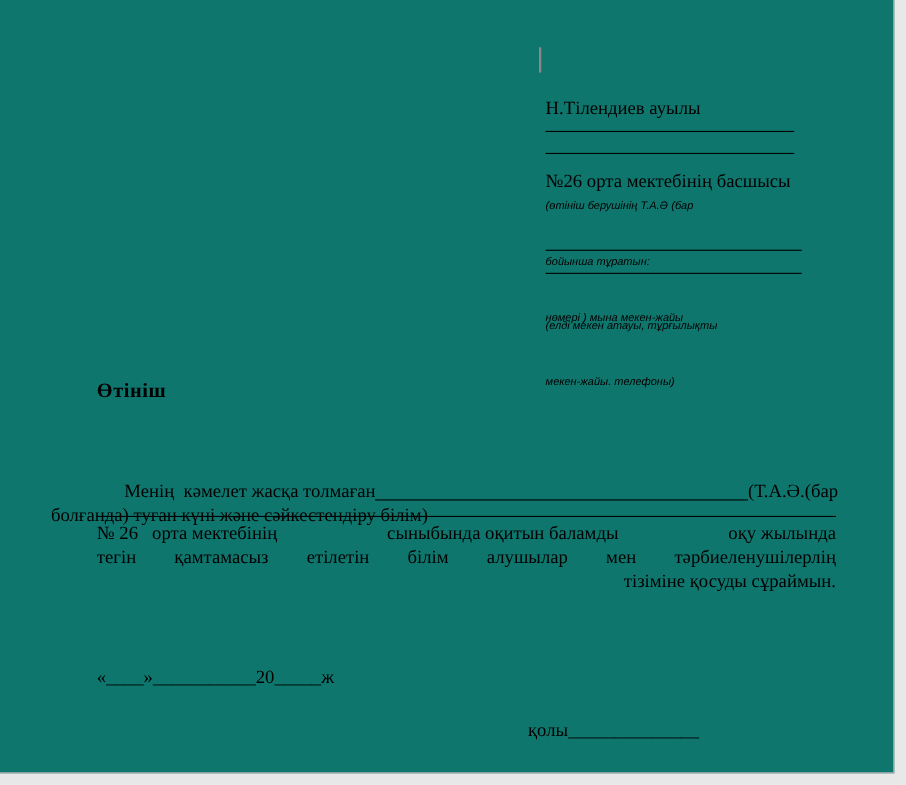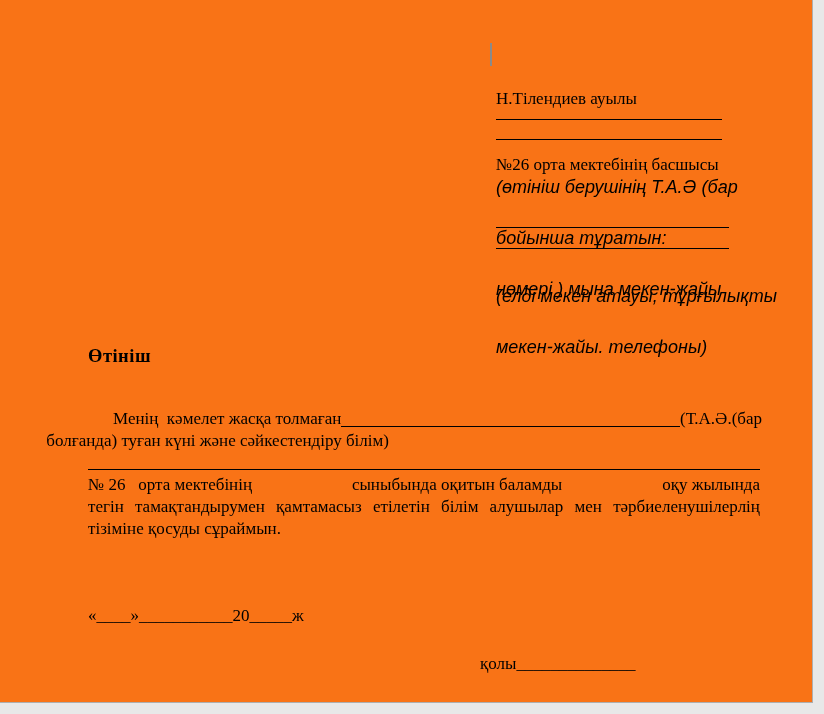--- a/index.html
+++ b/index.html
@@ -7,21 +7,21 @@
     width:824px;height:714px;
     background:#e8e8e8;
     font-family:"Liberation Serif","DejaVu Serif",serif;
     color:#000;
     overflow:hidden;
     position:relative;
   }
   .page{
     position:absolute;left:0;top:0;
     width:812px;height:702px;
-    background:#f97316;
+    background:#0f766e;
     border-right:1px solid #aeaeae;
     border-bottom:1px solid #aeaeae;
   }
   .abs{position:absolute;}
   
   .recipient{
     left:496px;top:44px;width:250px;
     font-size:17px;line-height:22px;
     white-space:pre;
   }
@@ -31,48 +31,48 @@
   }
   .rule{
     border-bottom:1.6px solid #000;height:0;
   }
   .rule-a{left:496px;width:226px;}
   .rule-b{left:496px;width:233px;}
   .note{
     left:496px;width:250px;
     font-family:"Liberation Sans","DejaVu Sans",sans-serif;
     font-style:italic;
-    font-size:18px;line-height:17px;
+    font-size:10px;line-height:17px;
     white-space:pre;
   }
   .doc-title{
     left:88px;top:346px;width:672px;
     text-align:left;
     font-weight:bold;font-size:18.5px;
     letter-spacing:0.5px;
   }
   .par1{
     left:88px;top:408px;width:674px;
     font-size:17px;line-height:22px;
   }
   .par1-line1{display:flex;align-items:flex-end;}
   .par1-line1 .lead{white-space:pre;margin-left:25px;}
   .par1-line1 .blankline{
     flex:1;border-bottom:1px solid #000;
     align-self:flex-end;margin:0 0 3px 0;min-width:40px;
   }
-  .par1-line1 .tail{white-space:pre;}
+  .par1-line1 .tail{white-space:pre;margin-top:28px;}
   .par1-line2{white-space:pre;margin-left:-46px;width:720px;}
   .longrule{
     left:88px;top:469px;width:672px;
     border-bottom:1.7px solid #000;height:0;
   }
   .par2{
     left:88px;top:474px;width:672px;
-    font-size:17px;line-height:22px;
+    font-size:17px;line-height:22px;text-align:right;
   }
   .jline{display:flex;justify-content:space-between;}
   .jline span{white-space:pre;}
   .footer-row{
     left:88px;top:606px;width:672px;height:24px;
     font-size:17px;
     text-align:right;
   }
   .footer-row .date{position:absolute;left:0;top:0;white-space:pre;}
   .footer-row .sig{position:absolute;left:392px;top:0;white-space:pre;margin-top:48px;}
@@ -120,21 +120,20 @@
   <div class="abs longrule"></div>
 
   <div class="abs par2">
     <div class="jline">
       <span>№ 26   орта мектебінің</span>
       <span>сыныбында оқитын баламды</span>
       <span>оқу жылында</span>
     </div>
     <div class="jline">
       <span>тегін</span>
-      <span>тамақтандырумен</span>
       <span>қамтамасыз</span>
       <span>етілетін</span>
       <span>білім</span>
       <span>алушылар</span>
       <span>мен</span>
       <span>тәрбиеленушілерлің</span>
     </div>
     <div>тізіміне қосуды сұраймын.</div>
   </div>
 

